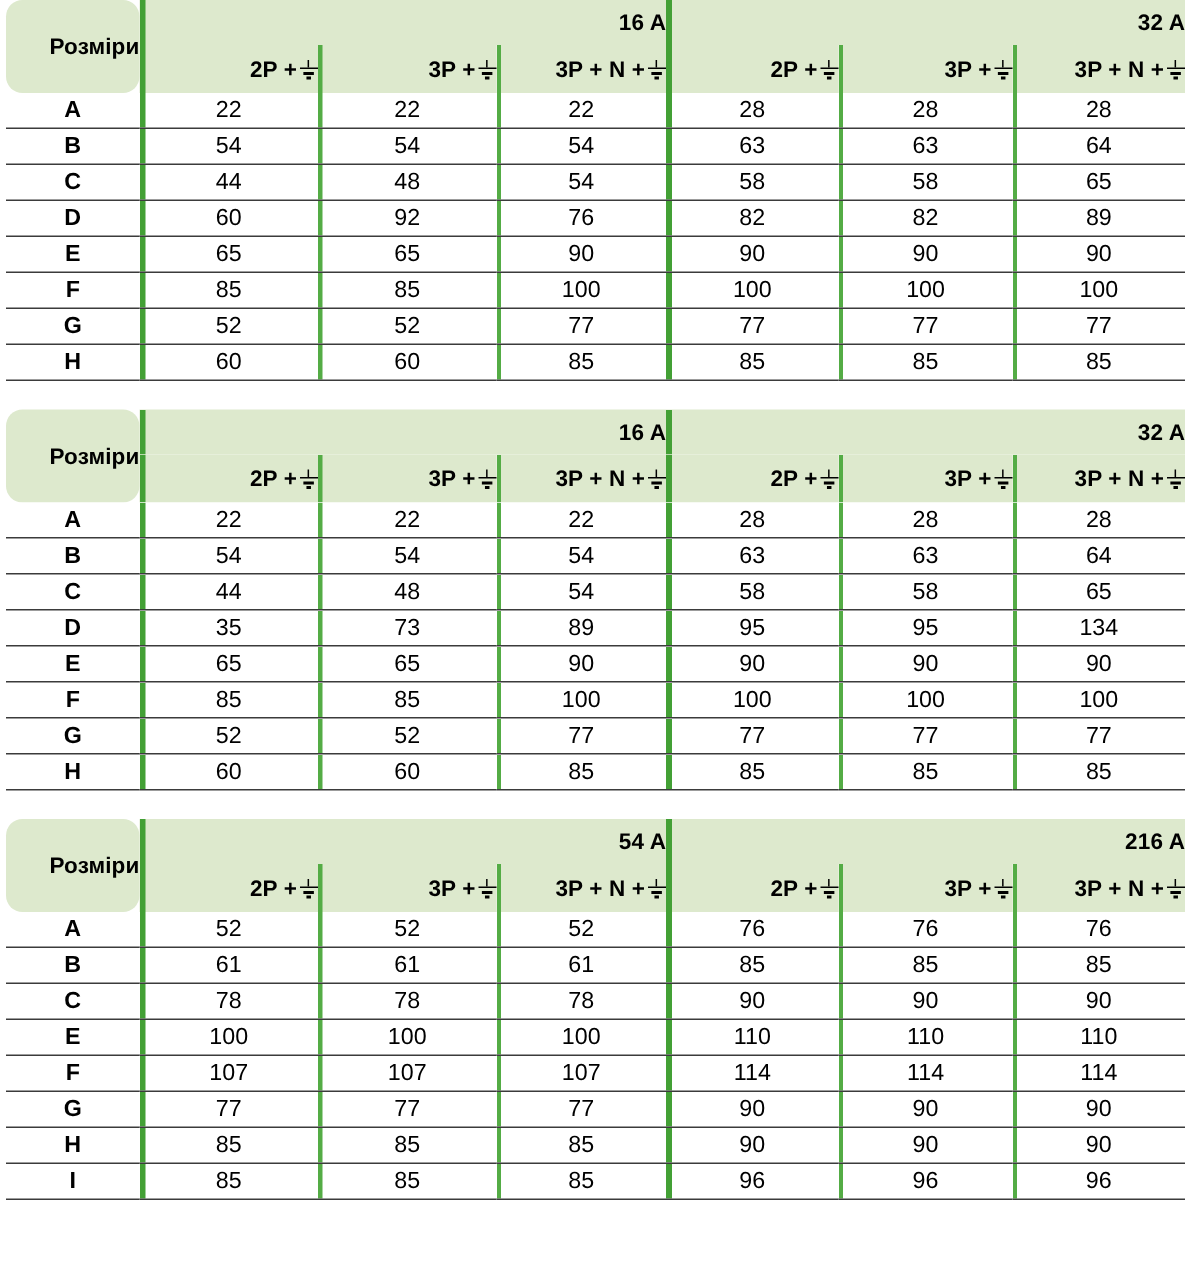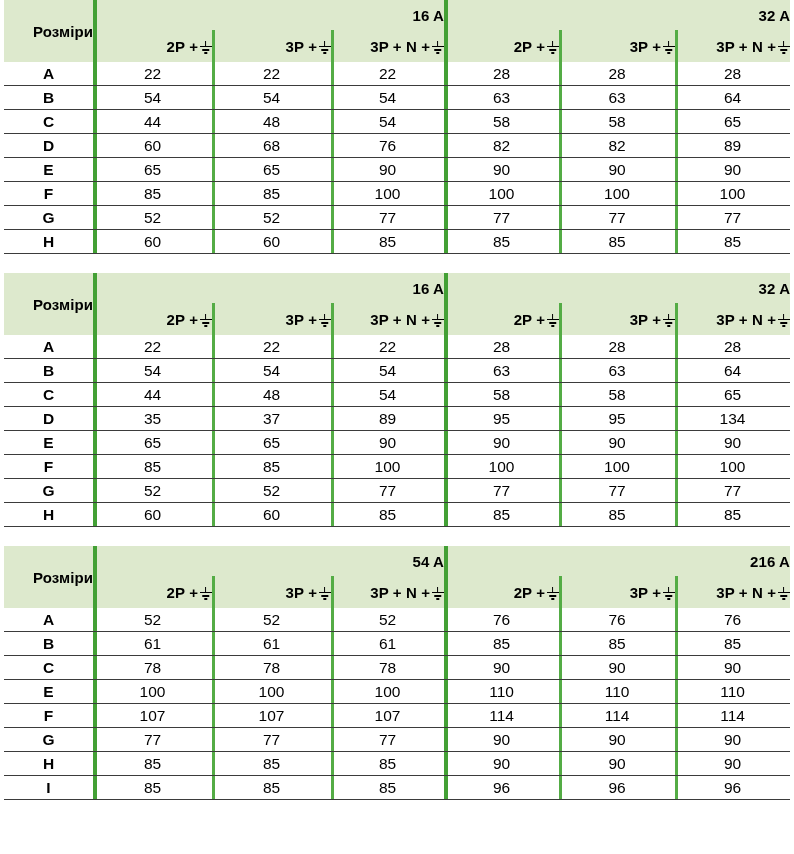--- a/index.html
+++ b/index.html
@@ -49,20 +49,21 @@
   }
   .spec thead tr.grp th { height: 30px; vertical-align: middle; }
   .spec thead tr.sub th { height: 32px; vertical-align: middle; }
 
   .spec th.dim-head {
     font-size: 16px;
     font-weight: bold;
     text-align: left;
     padding-left: 8px;
     vertical-align: middle;
+    border-radius: 11px;
   }
 
   
   .sep-l   { box-shadow: inset 3px 0 0 0 #54ac45; }
   .sep-l-th{ box-shadow: inset 4px 0 0 0 #43a035; }
 
   .spec tbody td {
     height: 23px;
     font-size: 15.5px;
     text-align: center;
@@ -158,21 +159,21 @@
             <td class="sep-l-th">44</td>
             <td class="sep-l">48</td>
             <td class="sep-l">54</td>
             <td class="sep-l-th">58</td>
             <td class="sep-l">58</td>
             <td class="sep-l">65</td>
           </tr>
           <tr>
             <td class="rowlabel">D</td>
             <td class="sep-l-th">60</td>
-            <td class="sep-l">68</td>
+            <td class="sep-l">92</td>
             <td class="sep-l">76</td>
             <td class="sep-l-th">82</td>
             <td class="sep-l">82</td>
             <td class="sep-l">89</td>
           </tr>
           <tr>
             <td class="rowlabel">E</td>
             <td class="sep-l-th">65</td>
             <td class="sep-l">65</td>
             <td class="sep-l">90</td>
@@ -258,21 +259,21 @@
             <td class="sep-l-th">44</td>
             <td class="sep-l">48</td>
             <td class="sep-l">54</td>
             <td class="sep-l-th">58</td>
             <td class="sep-l">58</td>
             <td class="sep-l">65</td>
           </tr>
           <tr>
             <td class="rowlabel">D</td>
             <td class="sep-l-th">35</td>
-            <td class="sep-l">37</td>
+            <td class="sep-l">73</td>
             <td class="sep-l">89</td>
             <td class="sep-l-th">95</td>
             <td class="sep-l">95</td>
             <td class="sep-l">134</td>
           </tr>
           <tr>
             <td class="rowlabel">E</td>
             <td class="sep-l-th">65</td>
             <td class="sep-l">65</td>
             <td class="sep-l">90</td>

